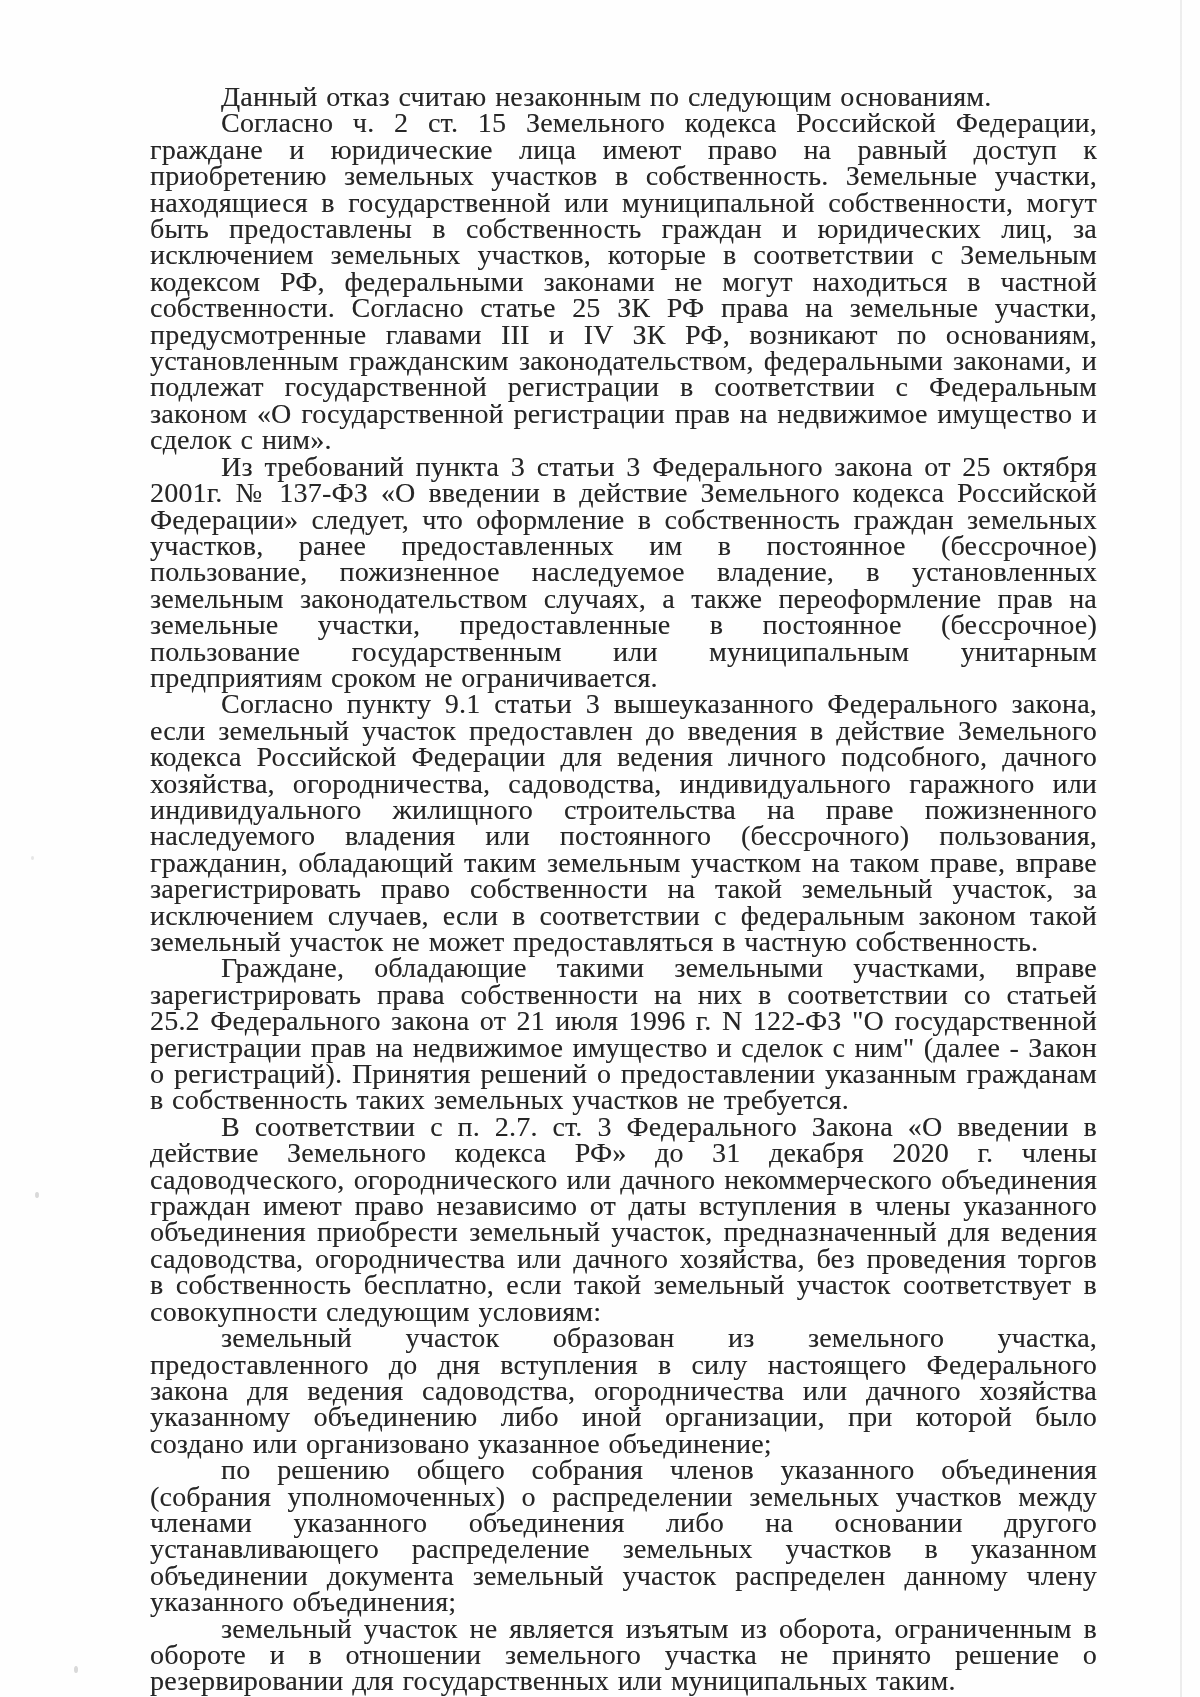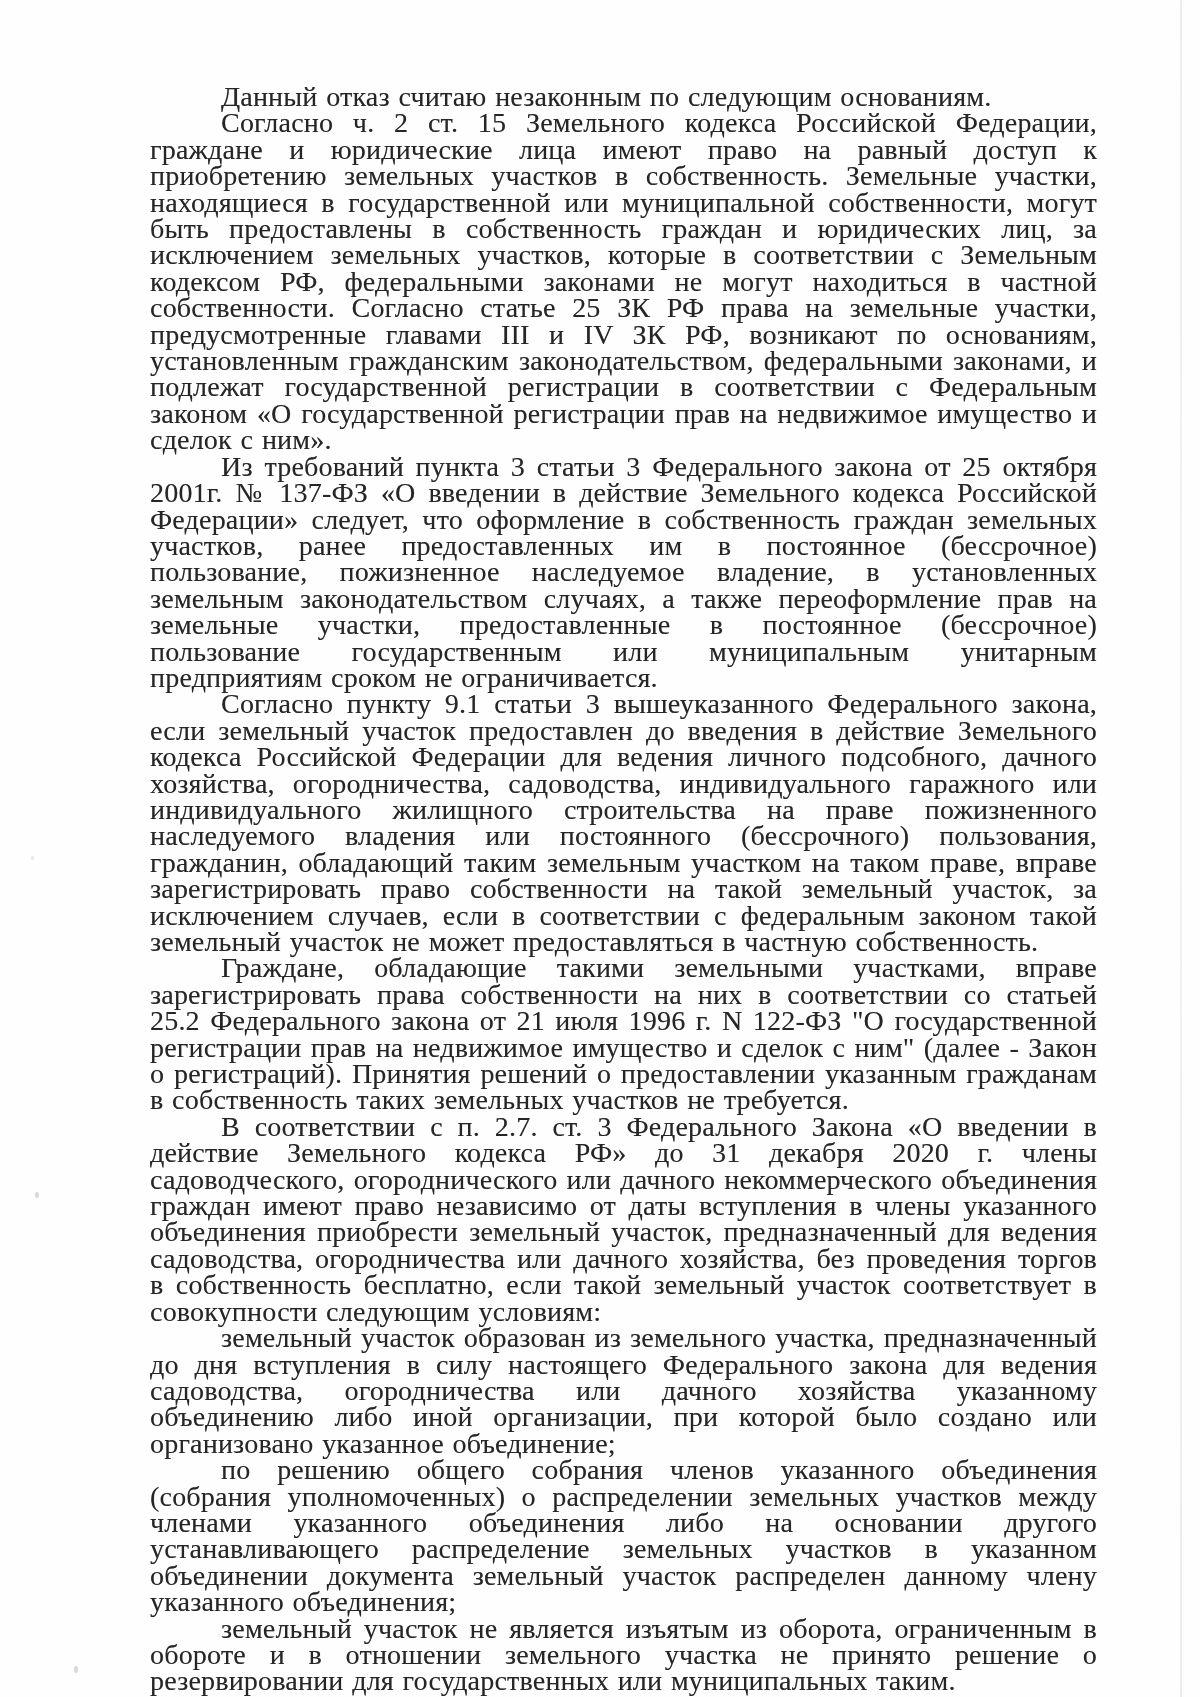--- a/index.html
+++ b/index.html
@@ -61,21 +61,21 @@
 
 <div class="page">
 
   <div class="textblock">
     <p>Данный отказ считаю незаконным по следующим основаниям.</p>
     <p>Согласно ч. 2 ст. 15 Земельного кодекса Российской Федерации, граждане и юридические лица имеют право на равный доступ к приобретению земельных участков в собственность. Земельные участки, находящиеся в государственной или муниципальной собственности, могут быть предоставлены в собственность граждан и юридических лиц, за исключением земельных участков, которые в соответствии с Земельным кодексом РФ, федеральными законами не могут находиться в частной собственности. Согласно статье 25 ЗК РФ права на земельные участки, предусмотренные главами III и IV ЗК РФ, возникают по основаниям, установленным гражданским законодательством, федеральными законами, и подлежат государственной регистрации в соответствии с Федеральным законом «О государственной регистрации прав на недвижимое имущество и сделок с ним».</p>
     <p>Из требований пункта 3 статьи 3 Федерального закона от 25 октября 2001г. № 137-ФЗ «О введении в действие Земельного кодекса Российской Федерации» следует, что оформление в собственность граждан земельных участков, ранее предоставленных им в постоянное (бессрочное) пользование, пожизненное наследуемое владение, в установленных земельным законодательством случаях, а также переоформление прав на земельные участки, предоставленные в постоянное (бессрочное) пользование государственным или муниципальным унитарным предприятиям сроком не ограничивается.</p>
     <p>Согласно пункту 9.1 статьи 3 вышеуказанного Федерального закона, если земельный участок предоставлен до введения в действие Земельного кодекса Российской Федерации для ведения личного подсобного, дачного хозяйства, огородничества, садоводства, индивидуального гаражного или индивидуального жилищного строительства на праве пожизненного наследуемого владения или постоянного (бессрочного) пользования, гражданин, обладающий таким земельным участком на таком праве, вправе зарегистрировать право собственности на такой земельный участок, за исключением случаев, если в соответствии с федеральным законом такой земельный участок не может предоставляться в частную собственность.</p>
     <p>Граждане, обладающие такими земельными участками, вправе зарегистрировать права собственности на них в соответствии со статьей 25.2 Федерального закона от 21 июля 1996 г. N 122-ФЗ "О государственной регистрации прав на недвижимое имущество и сделок с ним" (далее - Закон о регистраций). Принятия решений о предоставлении указанным гражданам в собственность таких земельных участков не требуется.</p>
     <p>В соответствии с п. 2.7. ст. 3 Федерального Закона «О введении в действие Земельного кодекса РФ» до 31 декабря 2020 г. члены садоводческого, огороднического или дачного некоммерческого объединения граждан имеют право независимо от даты вступления в члены указанного объединения приобрести земельный участок, предназначенный для ведения садоводства, огородничества или дачного хозяйства, без проведения торгов в собственность бесплатно, если такой земельный участок соответствует в совокупности следующим условиям:</p>
-    <p>земельный участок образован из земельного участка, предназначенный до дня вступления в силу настоящего Федерального закона для ведения садоводства, огородничества или дачного хозяйства указанному объединению либо иной организации, при которой было создано или организовано указанное объединение;</p>
+    <p>земельный участок образован из земельного участка, предоставленного до дня вступления в силу настоящего Федерального закона для ведения садоводства, огородничества или дачного хозяйства указанному объединению либо иной организации, при которой было создано или организовано указанное объединение;</p>
     <p>по решению общего собрания членов указанного объединения (собрания уполномоченных) о распределении земельных участков между членами указанного объединения либо на основании другого устанавливающего распределение земельных участков в указанном объединении документа земельный участок распределен данному члену указанного объединения;</p>
     <p>земельный участок не является изъятым из оборота, ограниченным в обороте и в отношении земельного участка не принято решение о резервировании для государственных или муниципальных таким.</p>
     <p>На основании пункта 2.2 статьи 3 Федерального закона «О введении в действие Земельного Кодекса Российской Федерации» (в действующей редакции) в случае,</p>
   </div>
 
   <div class="scan-edge-line"></div>
   <div class="scan-speck speck-1"></div>
   <div class="scan-speck speck-2"></div>
   <div class="scan-speck speck-3"></div>
 

